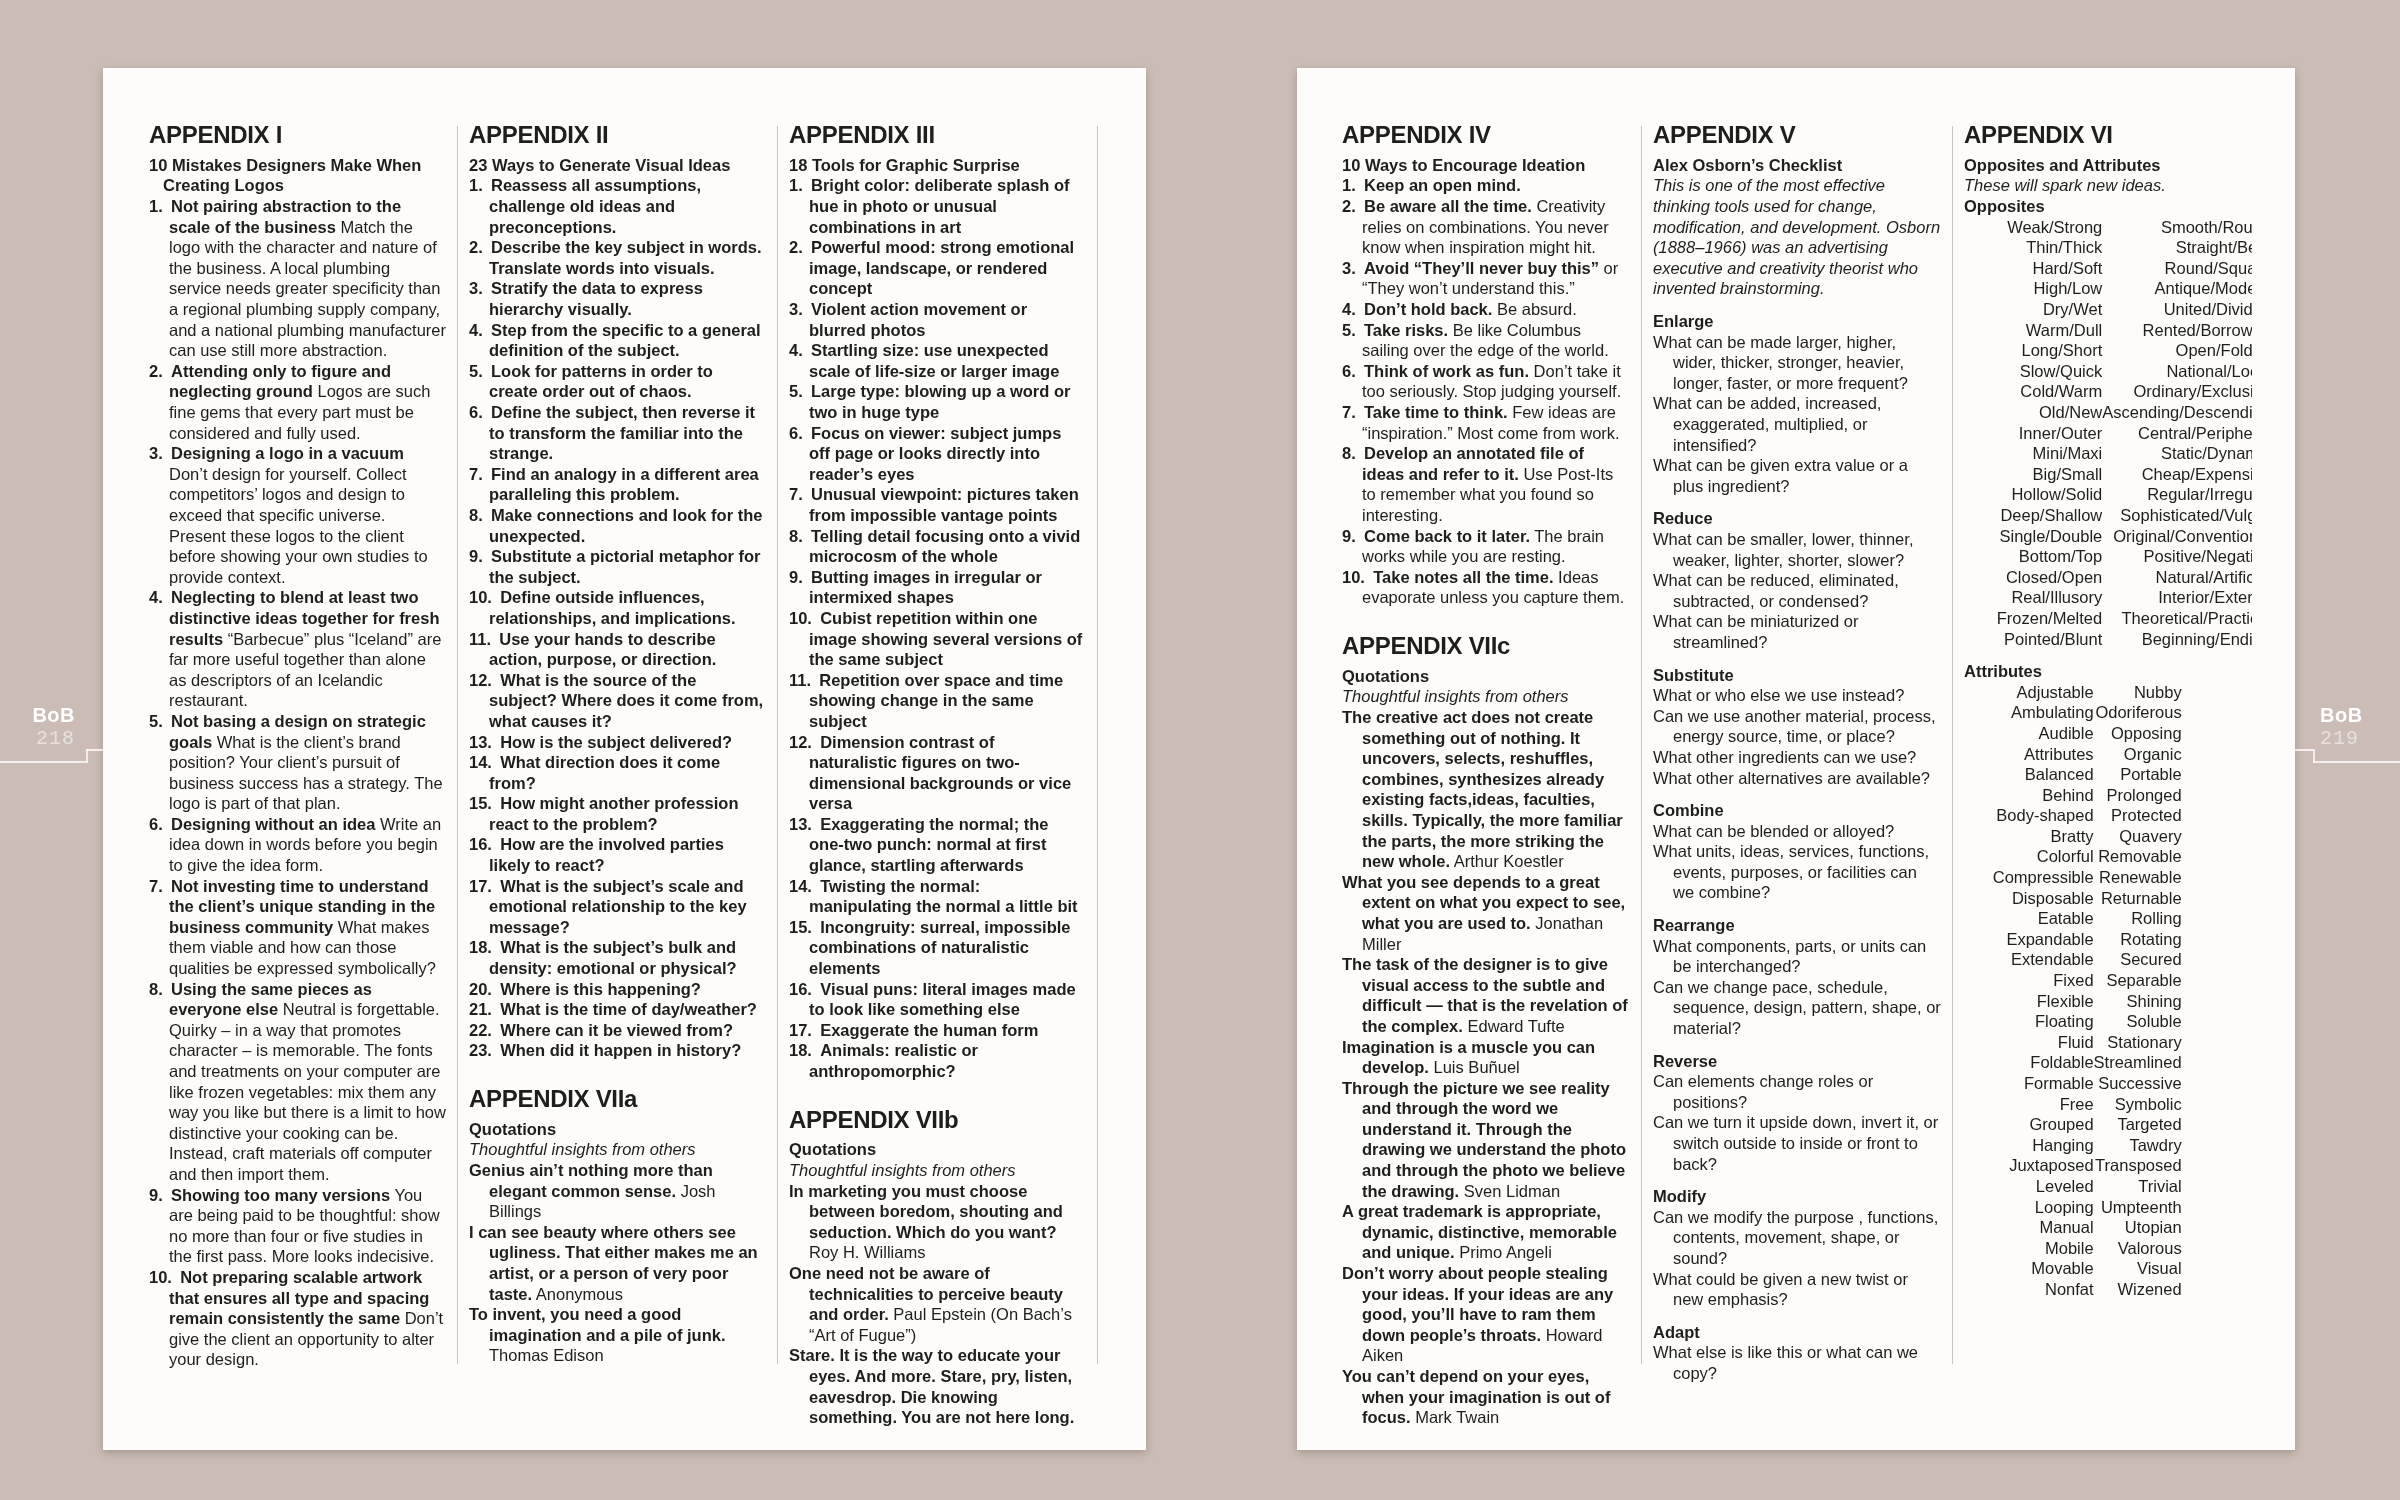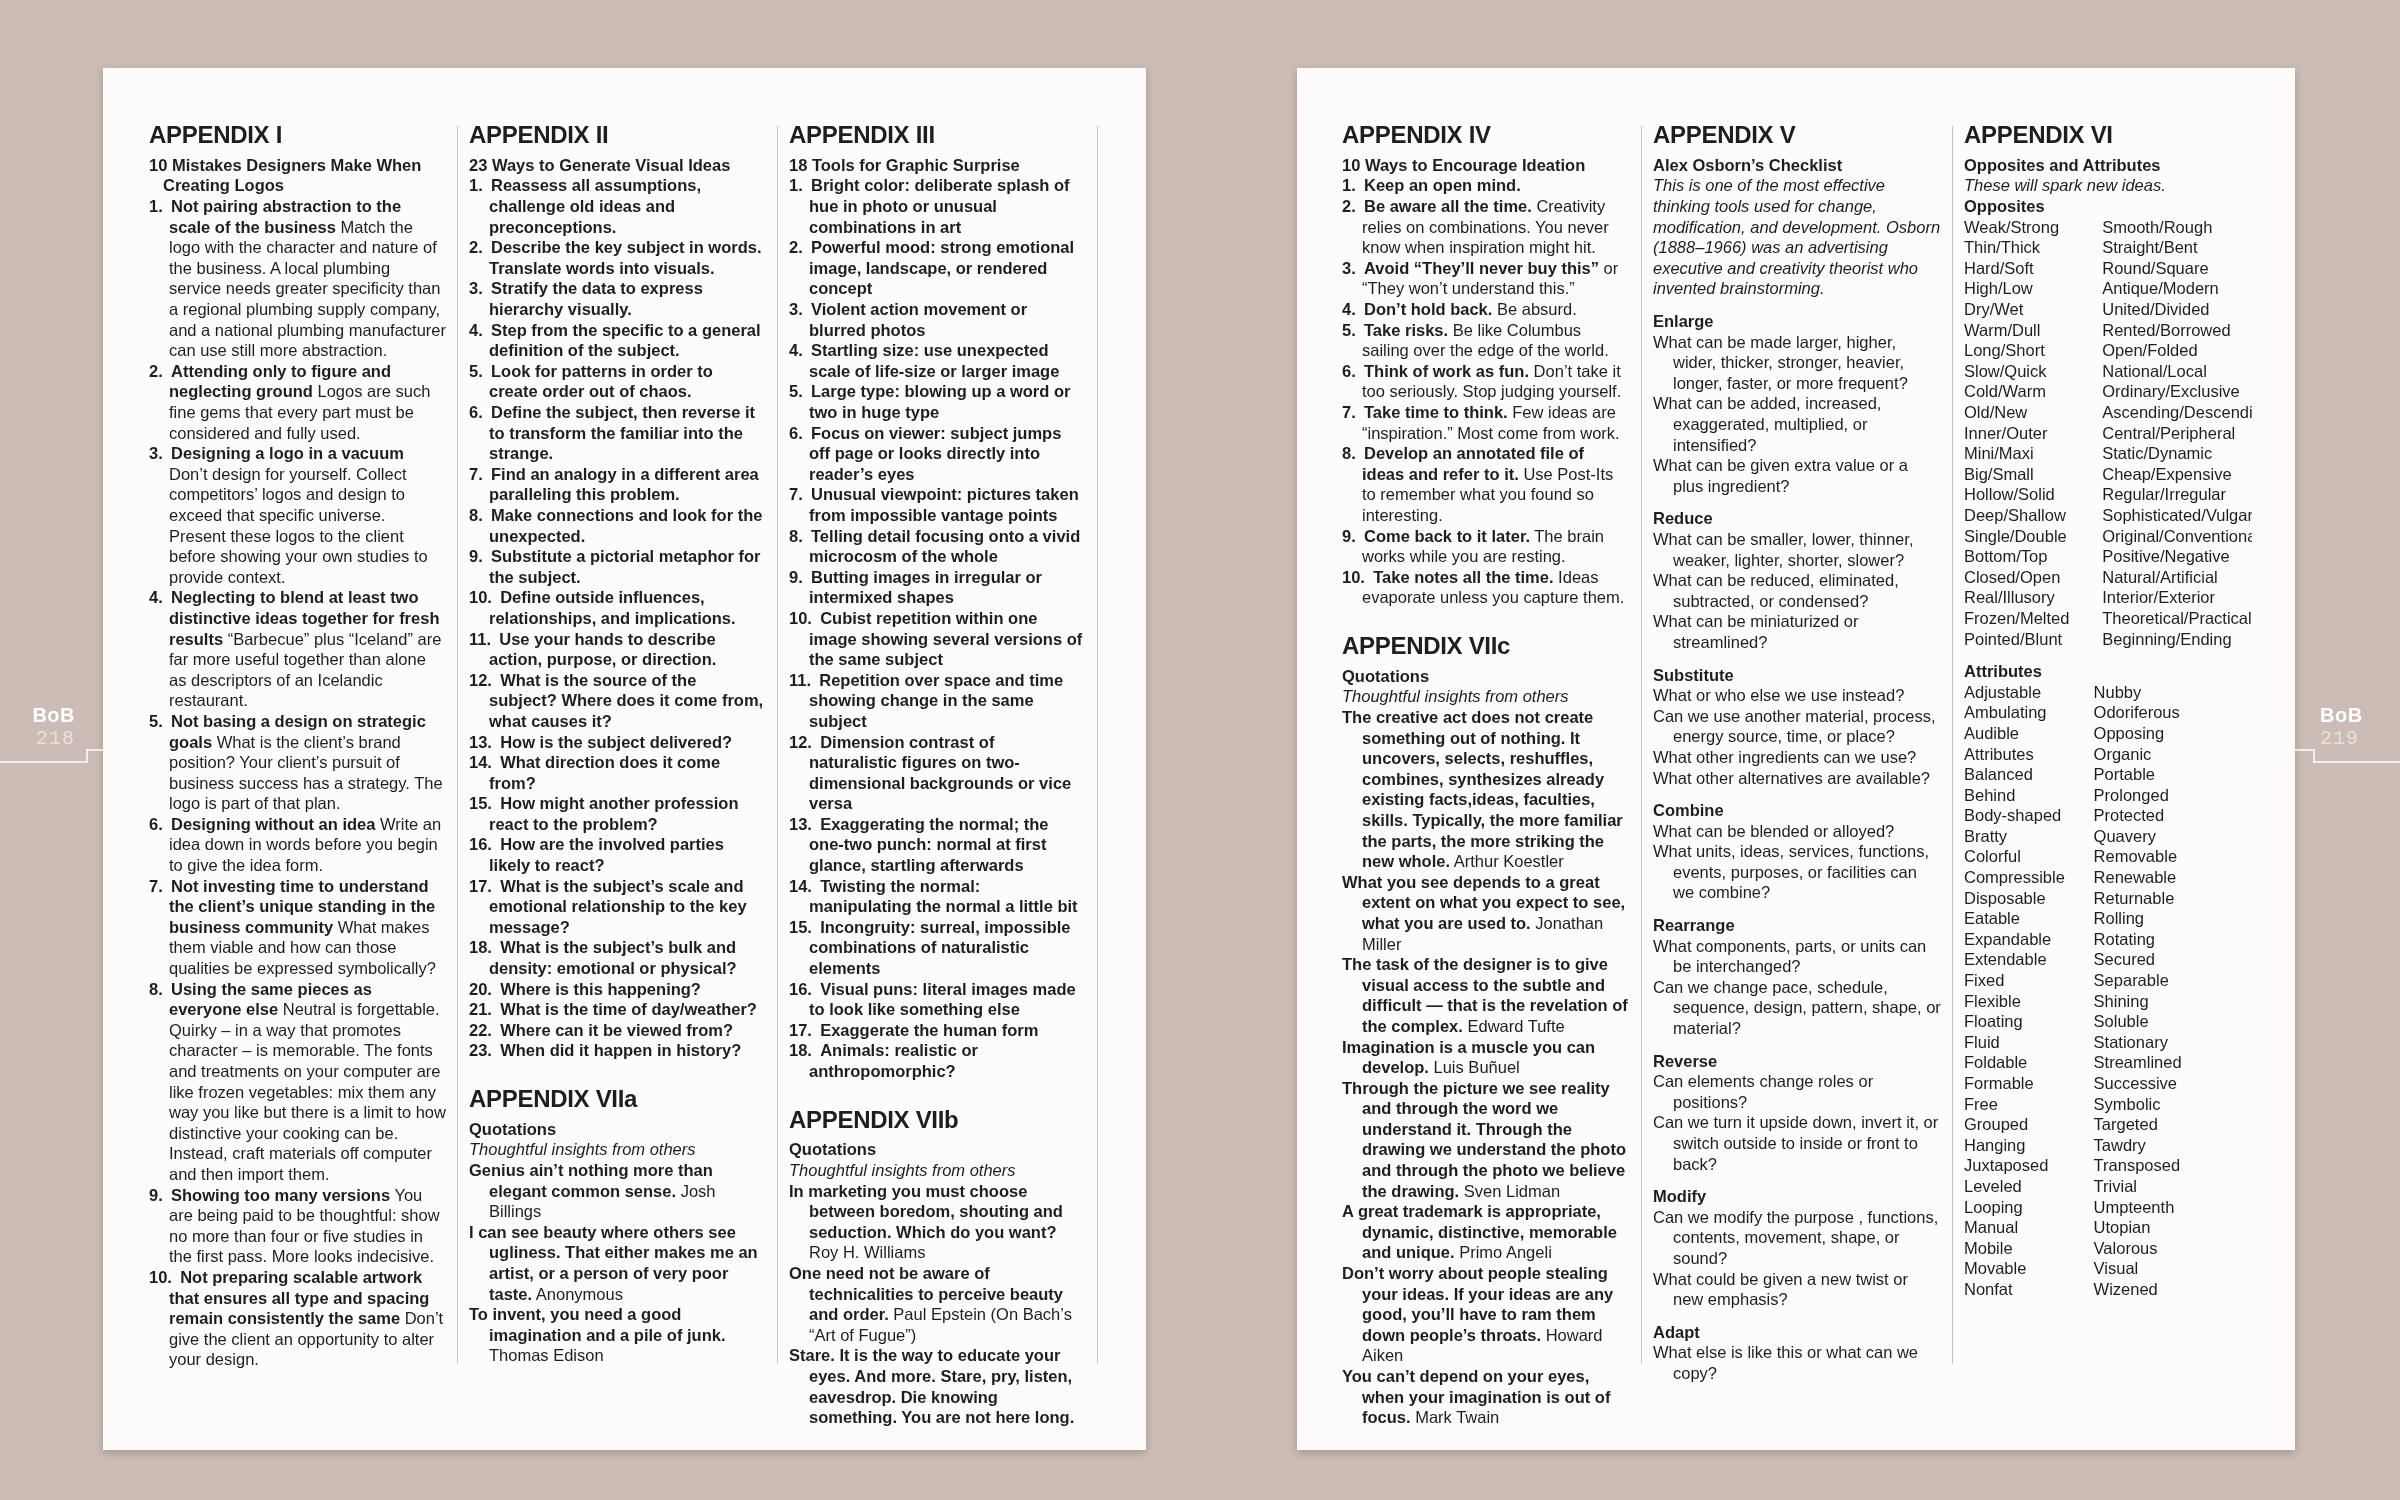--- a/index.html
+++ b/index.html
@@ -13,21 +13,21 @@
   .vrule{flex:0 0 1px;background:#c9c5c0;height:1238px;margin:4px 11px 0 11px;}
   .vrule.last{margin-right:0;}
   
   .apx-h{font-size:24px;font-weight:700;letter-spacing:-.3px;line-height:1.12;margin:0 0 6px 0;}
   .apx-h2{margin-top:25px;}
   .bold-line{font-weight:700;padding-left:14px;text-indent:-14px;}
   .italic-line{font-style:italic;}
   .sect-head{font-weight:700;margin-top:12px;}
   .hang{padding-left:20px;text-indent:-20px;}
   .bb{font-weight:700;}
-  .pairs{display:flex;}
+  .pairs{display:flex;text-align:right;}
   .pairs .pcol{flex:0 0 auto;}
   .pairs.opp .pcol:first-child{width:48%;}
   .pairs.att .pcol:first-child{width:45%;}
   
   .tab{position:absolute;top:705px;color:#fff;}
   .tab-left{left:0;width:75px;text-align:right;}
   .tab-right{left:2320px;width:80px;text-align:left;}
   .tab-brand{font-weight:700;font-size:20px;line-height:21px;letter-spacing:.5px;}
   .tab-num{font-weight:400;font-size:20px;line-height:26px;letter-spacing:1px;color:rgba(255,255,255,.55);font-family:Liberation Mono, monospace;}
   .wline{position:absolute;background:rgba(255,255,255,.75);}

